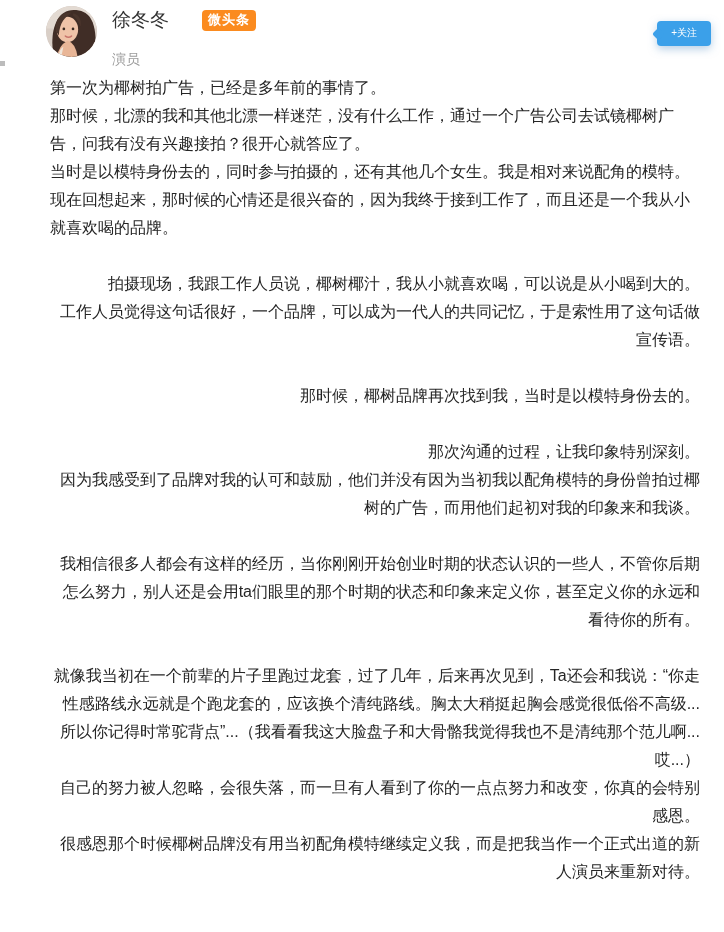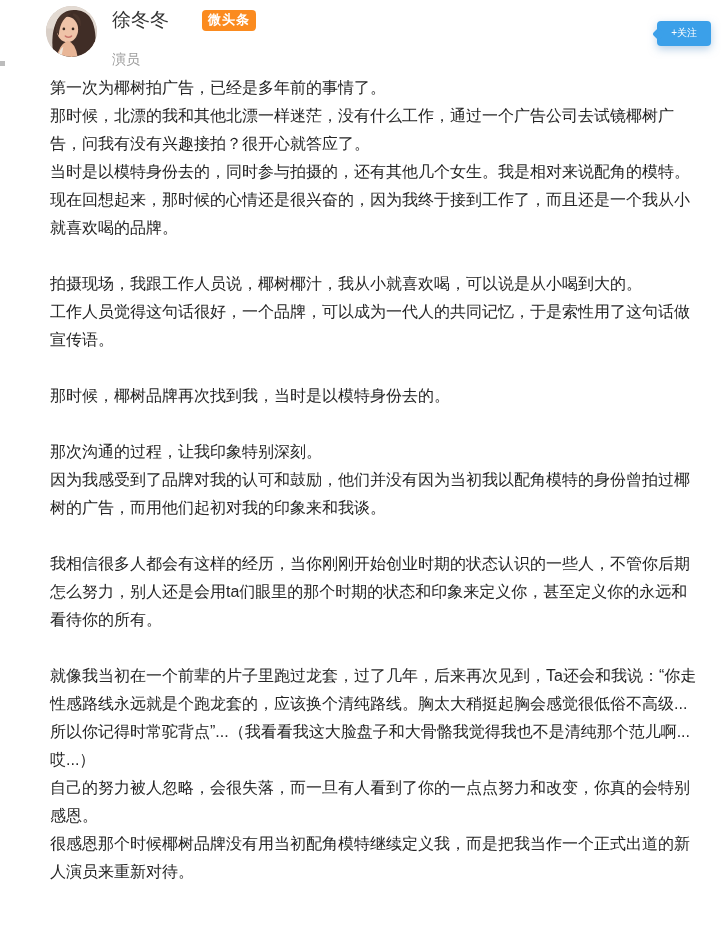--- a/index.html
+++ b/index.html
@@ -78,21 +78,21 @@
   .post-body { padding: 10px 20px 0 46px; }
   .post-body p {
     margin: 4px;
     max-width: 658px;
     font-size: 16px;
     line-height: 28px;
     color: var(--text-primary);
     white-space: pre-line;
     word-break: break-all;
   }
-  .post-body p + p { margin-top: 28px; }
+  .post-body p + p { margin-top: 28px; text-align: right; }
 
   
   .edge-fragment {
     position: absolute;
     left: 0; top: 61px;
     width: 5px; height: 5px;
     background: #bcbcbc;
   }
 </style>
 </head>

